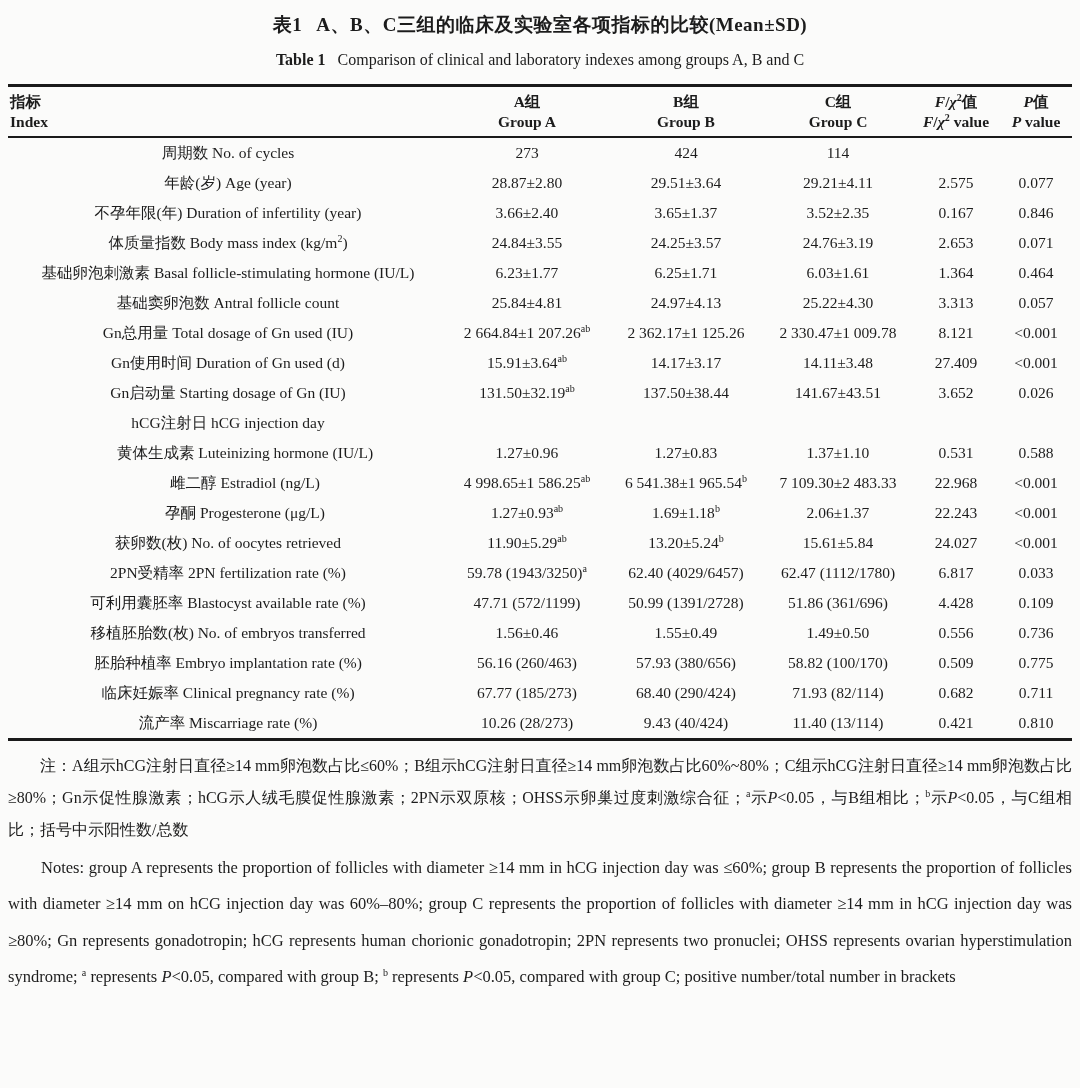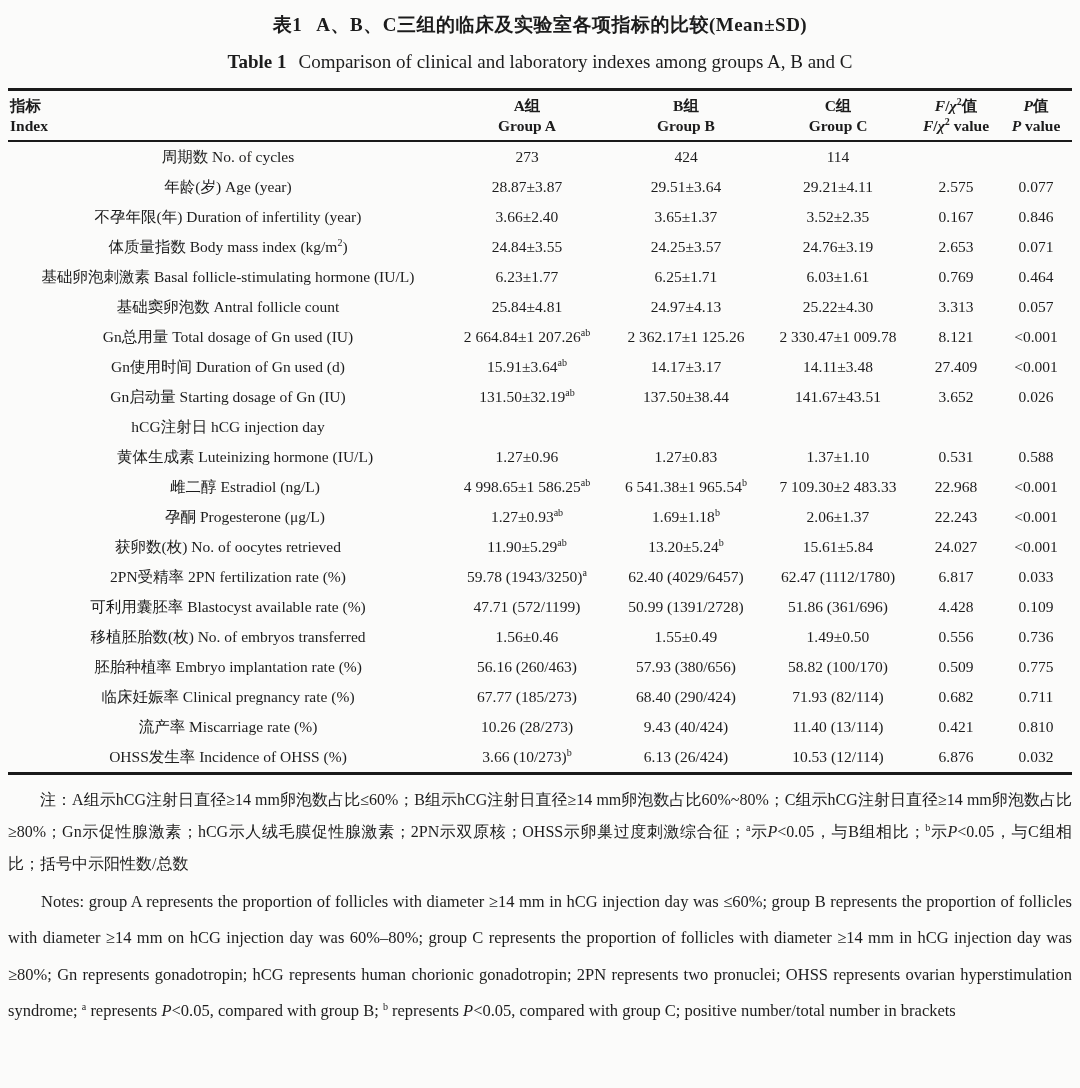--- a/index.html
+++ b/index.html
@@ -23,21 +23,21 @@
   }
   .title-zh {
     text-align: center;
     font-size: 19px;
     font-weight: 700;
     letter-spacing: 0.5px;
   }
   .title-zh .t-label { margin-right: 14px; }
   .title-en {
     text-align: center;
-    font-size: 19px;
+    font-size: 16px;
     margin-top: 13px;
   }
   .title-en .t-label { font-weight: 700; margin-right: 12px; }
 
   table.data-table {
     width: 1064px;
     border-collapse: collapse;
     table-layout: fixed;
     margin-top: 15px;
     border-top: 3px solid #1a1a1a;
@@ -119,21 +119,21 @@
         <tr>
           <td class="label">周期数 No. of cycles</td>
           <td class="val">273</td>
           <td class="val">424</td>
           <td class="val">114</td>
           <td class="val"></td>
           <td class="val"></td>
         </tr>
         <tr>
           <td class="label">年龄(岁) Age (year)</td>
-          <td class="val">28.87±3.87</td>
+          <td class="val">28.87±2.80</td>
           <td class="val">29.51±3.64</td>
           <td class="val">29.21±4.11</td>
           <td class="val">2.575</td>
           <td class="val">0.077</td>
         </tr>
         <tr>
           <td class="label">不孕年限(年) Duration of infertility (year)</td>
           <td class="val">3.66±2.40</td>
           <td class="val">3.65±1.37</td>
           <td class="val">3.52±2.35</td>
@@ -146,21 +146,21 @@
           <td class="val">24.25±3.57</td>
           <td class="val">24.76±3.19</td>
           <td class="val">2.653</td>
           <td class="val">0.071</td>
         </tr>
         <tr>
           <td class="label">基础卵泡刺激素 Basal follicle-stimulating hormone (IU/L)</td>
           <td class="val">6.23±1.77</td>
           <td class="val">6.25±1.71</td>
           <td class="val">6.03±1.61</td>
-          <td class="val">0.769</td>
+          <td class="val">1.364</td>
           <td class="val">0.464</td>
         </tr>
         <tr>
           <td class="label">基础窦卵泡数 Antral follicle count</td>
           <td class="val">25.84±4.81</td>
           <td class="val">24.97±4.13</td>
           <td class="val">25.22±4.30</td>
           <td class="val">3.313</td>
           <td class="val">0.057</td>
         </tr>
@@ -269,28 +269,20 @@
           <td class="val">0.711</td>
         </tr>
         <tr>
           <td class="label">流产率 Miscarriage rate (%)</td>
           <td class="val">10.26 (28/273)</td>
           <td class="val">9.43 (40/424)</td>
           <td class="val">11.40 (13/114)</td>
           <td class="val">0.421</td>
           <td class="val">0.810</td>
         </tr>
-        <tr>
-          <td class="label">OHSS发生率 Incidence of OHSS (%)</td>
-          <td class="val">3.66 (10/273)<sup>b</sup></td>
-          <td class="val">6.13 (26/424)</td>
-          <td class="val">10.53 (12/114)</td>
-          <td class="val">6.876</td>
-          <td class="val">0.032</td>
-        </tr>
       </tbody>
   </table>
 
   <div class="notes">
     <p class="note-zh">注：A组示hCG注射日直径≥14 mm卵泡数占比≤60%；B组示hCG注射日直径≥14 mm卵泡数占比60%~80%；C组示hCG注射日直径≥14 mm卵泡数占比≥80%；Gn示促性腺激素；hCG示人绒毛膜促性腺激素；2PN示双原核；OHSS示卵巢过度刺激综合征；<sup>a</sup>示<i>P</i>&lt;0.05，与B组相比；<sup>b</sup>示<i>P</i>&lt;0.05，与C组相比；括号中示阳性数/总数</p>
     <p class="note-en">Notes: group A represents the proportion of follicles with diameter ≥14 mm in hCG injection day was ≤60%; group B represents the proportion of follicles with diameter ≥14 mm on hCG injection day was 60%–80%; group C represents the proportion of follicles with diameter ≥14 mm in hCG injection day was ≥80%; Gn represents gonadotropin; hCG represents human chorionic gonadotropin; 2PN represents two pronuclei; OHSS represents ovarian hyperstimulation syndrome; <sup>a</sup> represents <i>P</i>&lt;0.05, compared with group B; <sup>b</sup> represents <i>P</i>&lt;0.05, compared with group C; positive number/total number in brackets</p>
   </div>
 
 </div>
 

